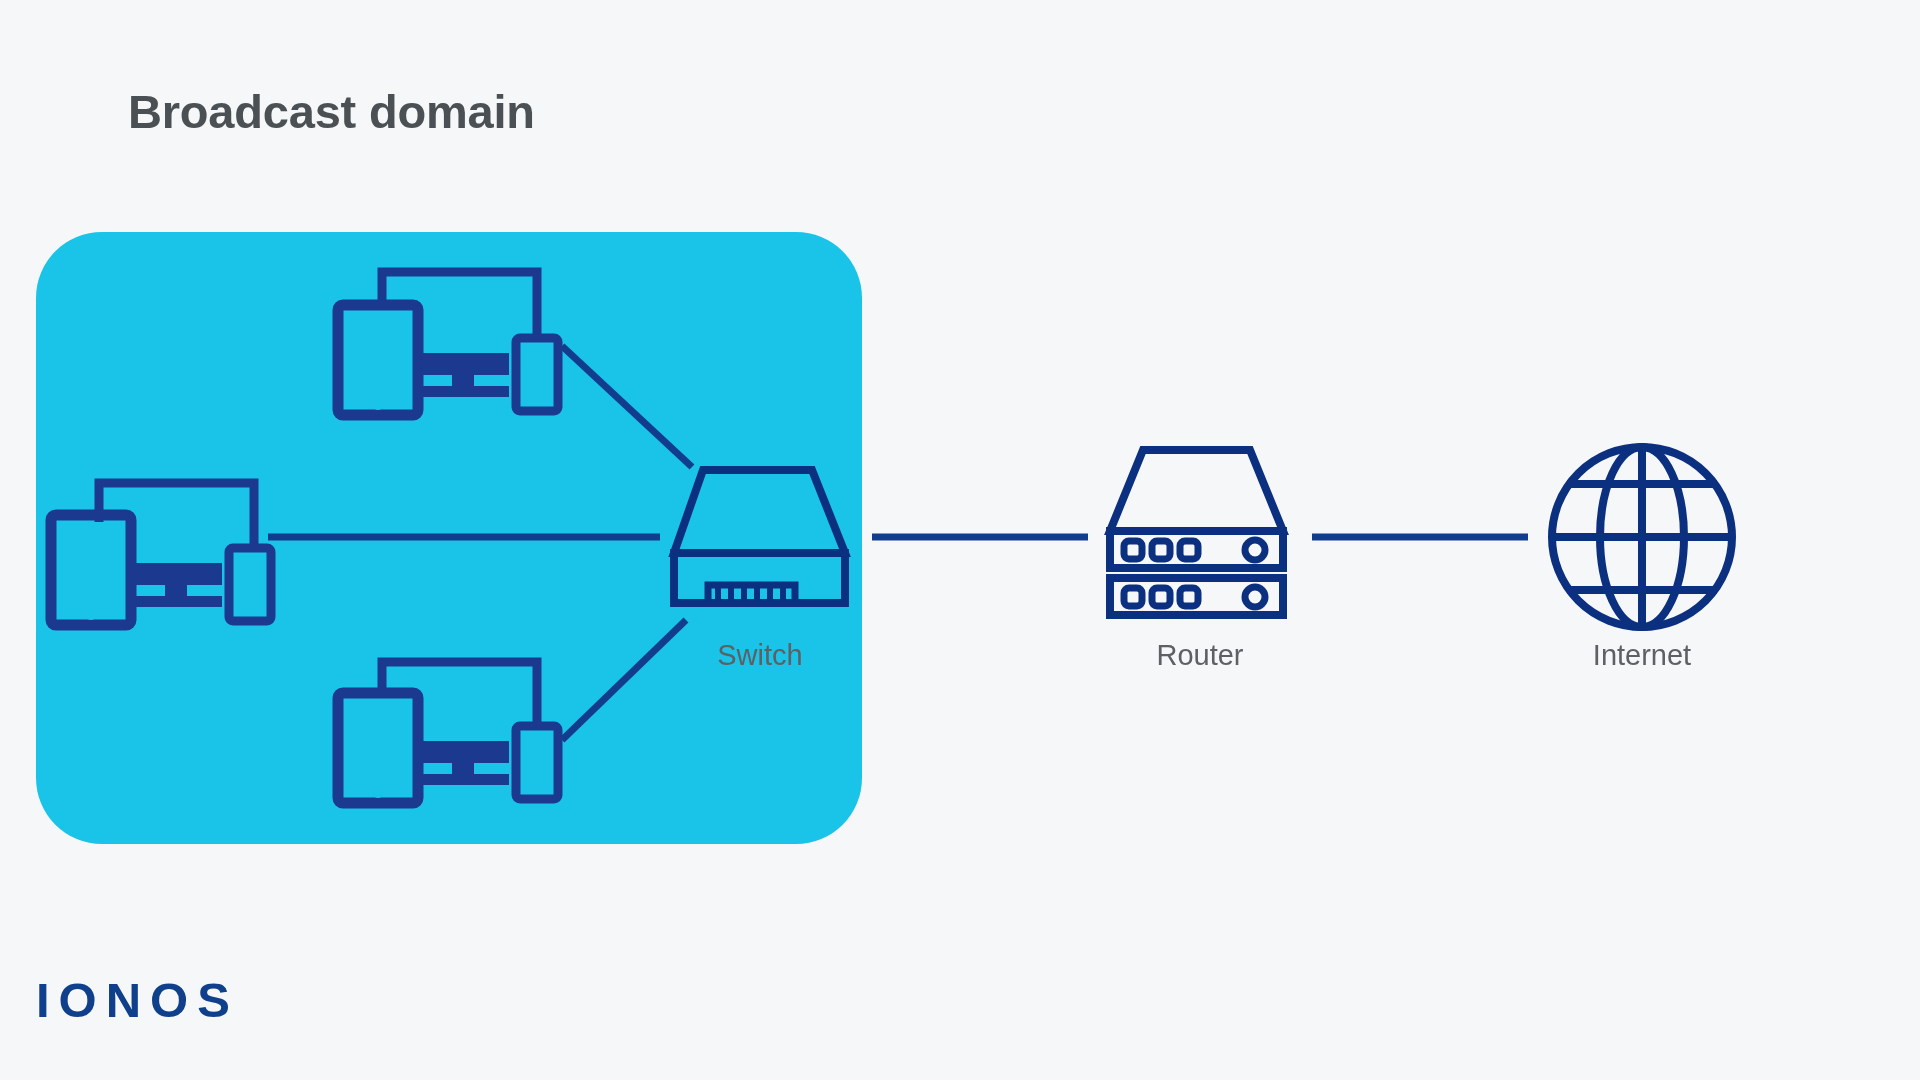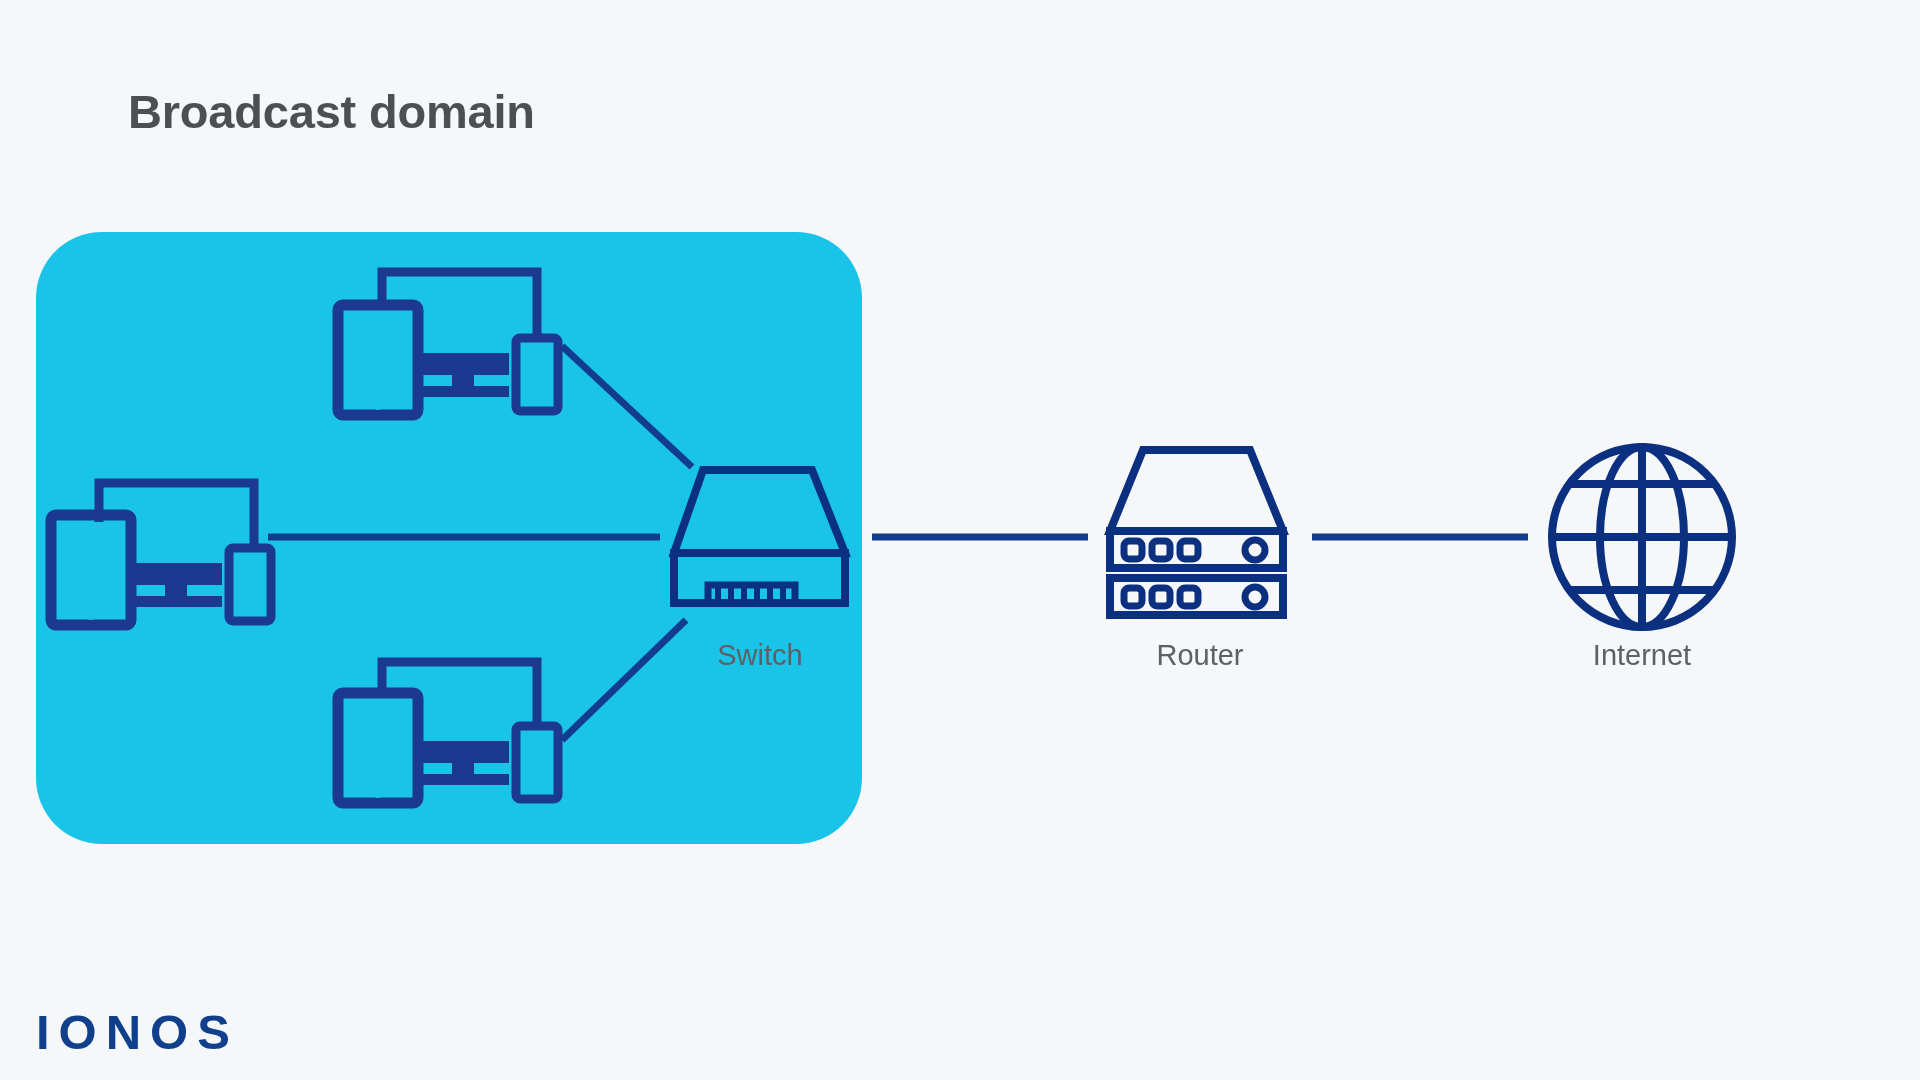--- a/index.html
+++ b/index.html
@@ -43,21 +43,20 @@
   }
   .brand-logo {
     position: absolute;
     left: 36px;
     top: 972px;
     font-size: 49px;
     font-weight: bold;
     color: #10408c;
     letter-spacing: 9px;
     font-family: "Liberation Sans", sans-serif;
-    margin-top: 32px;
   }
 </style>
 </head>
 <body>
 
 <div id="stage">
 
   <div class="page-title">Broadcast domain</div>
 
   <svg id="diagram-svg" viewBox="0 0 1920 1080">

